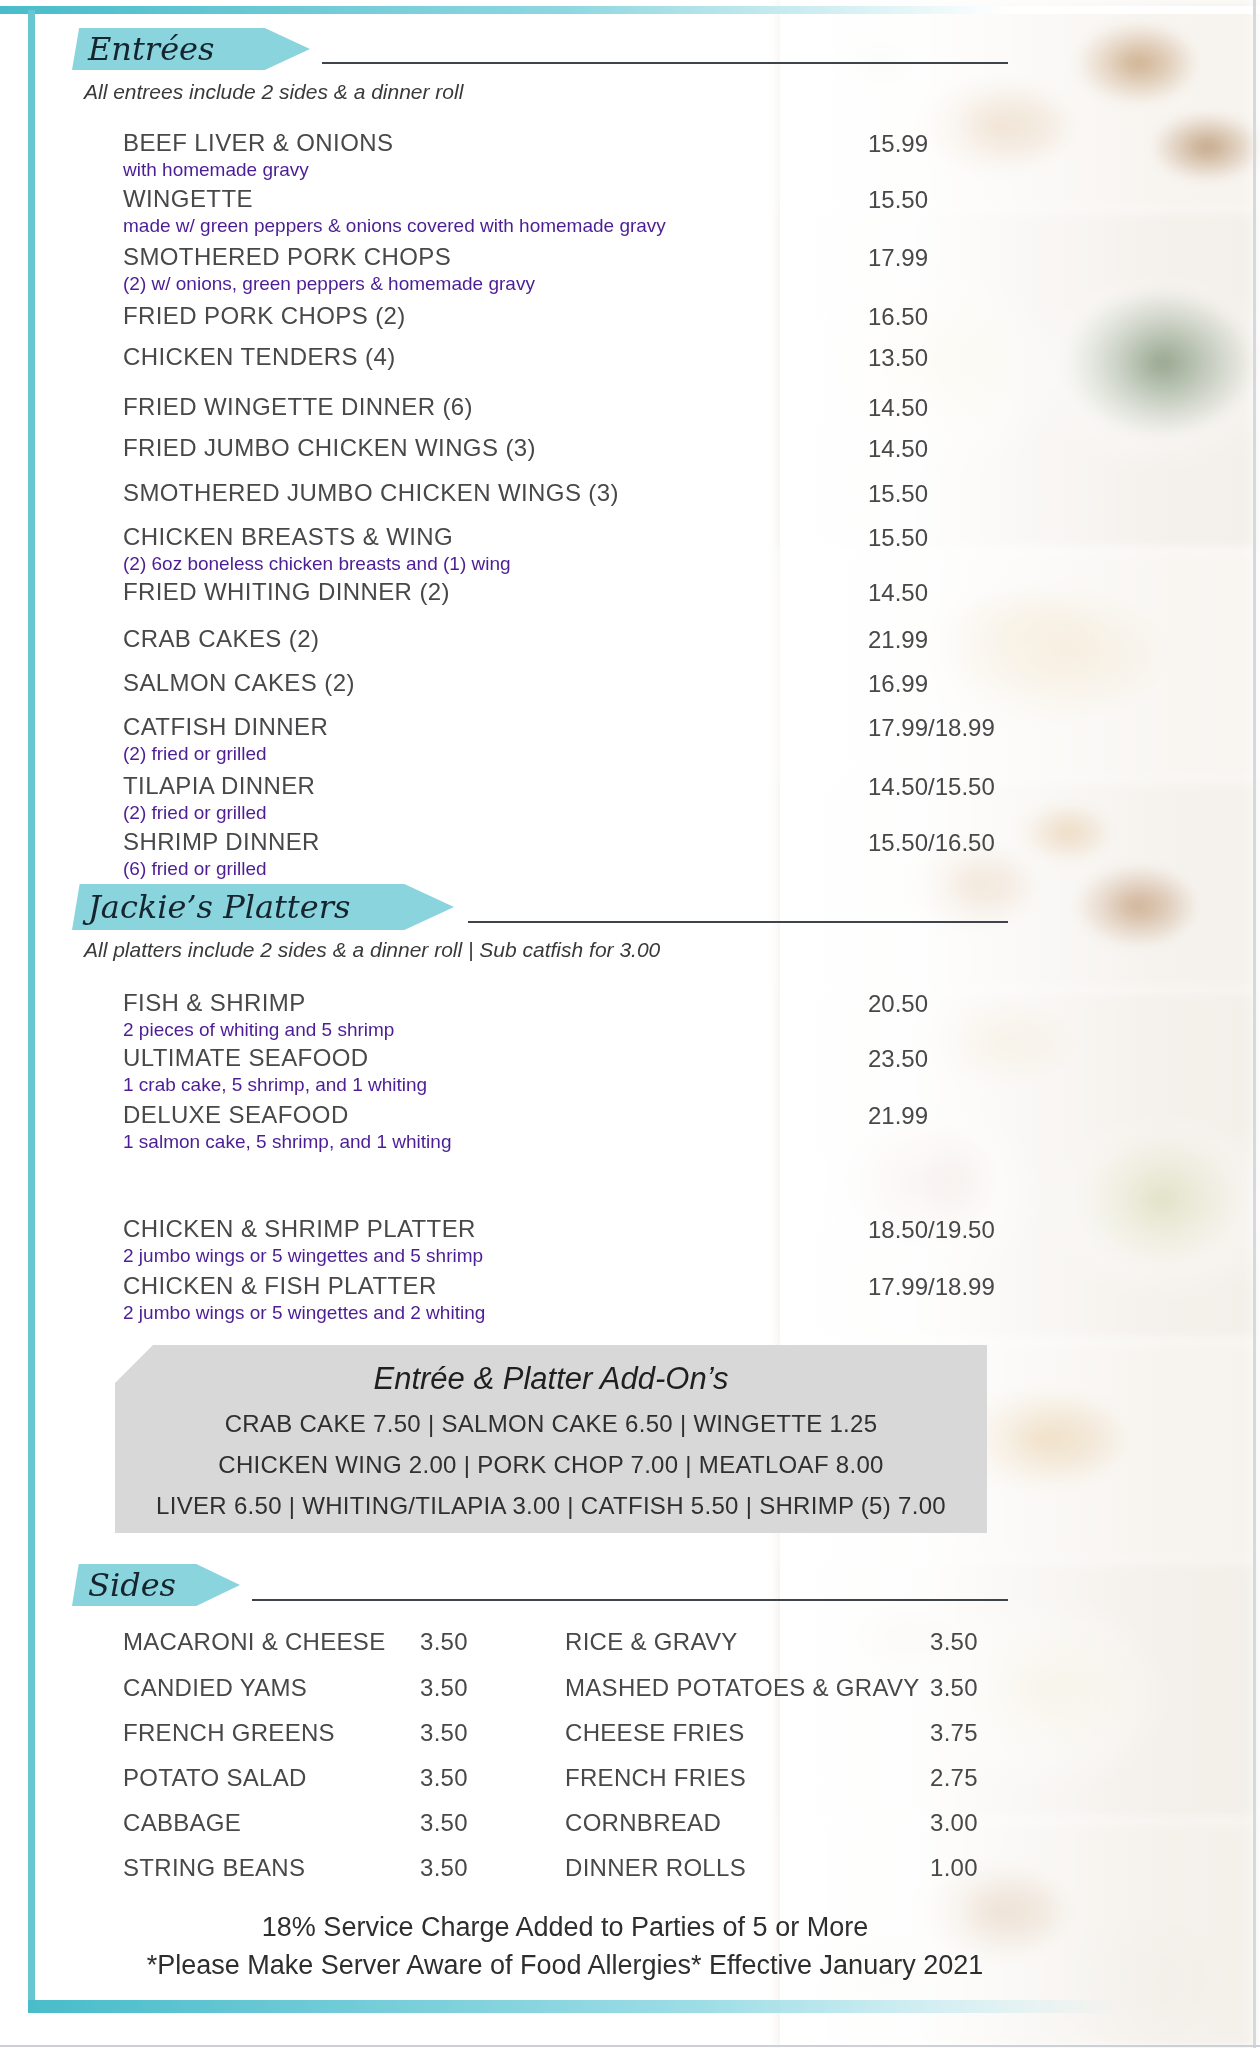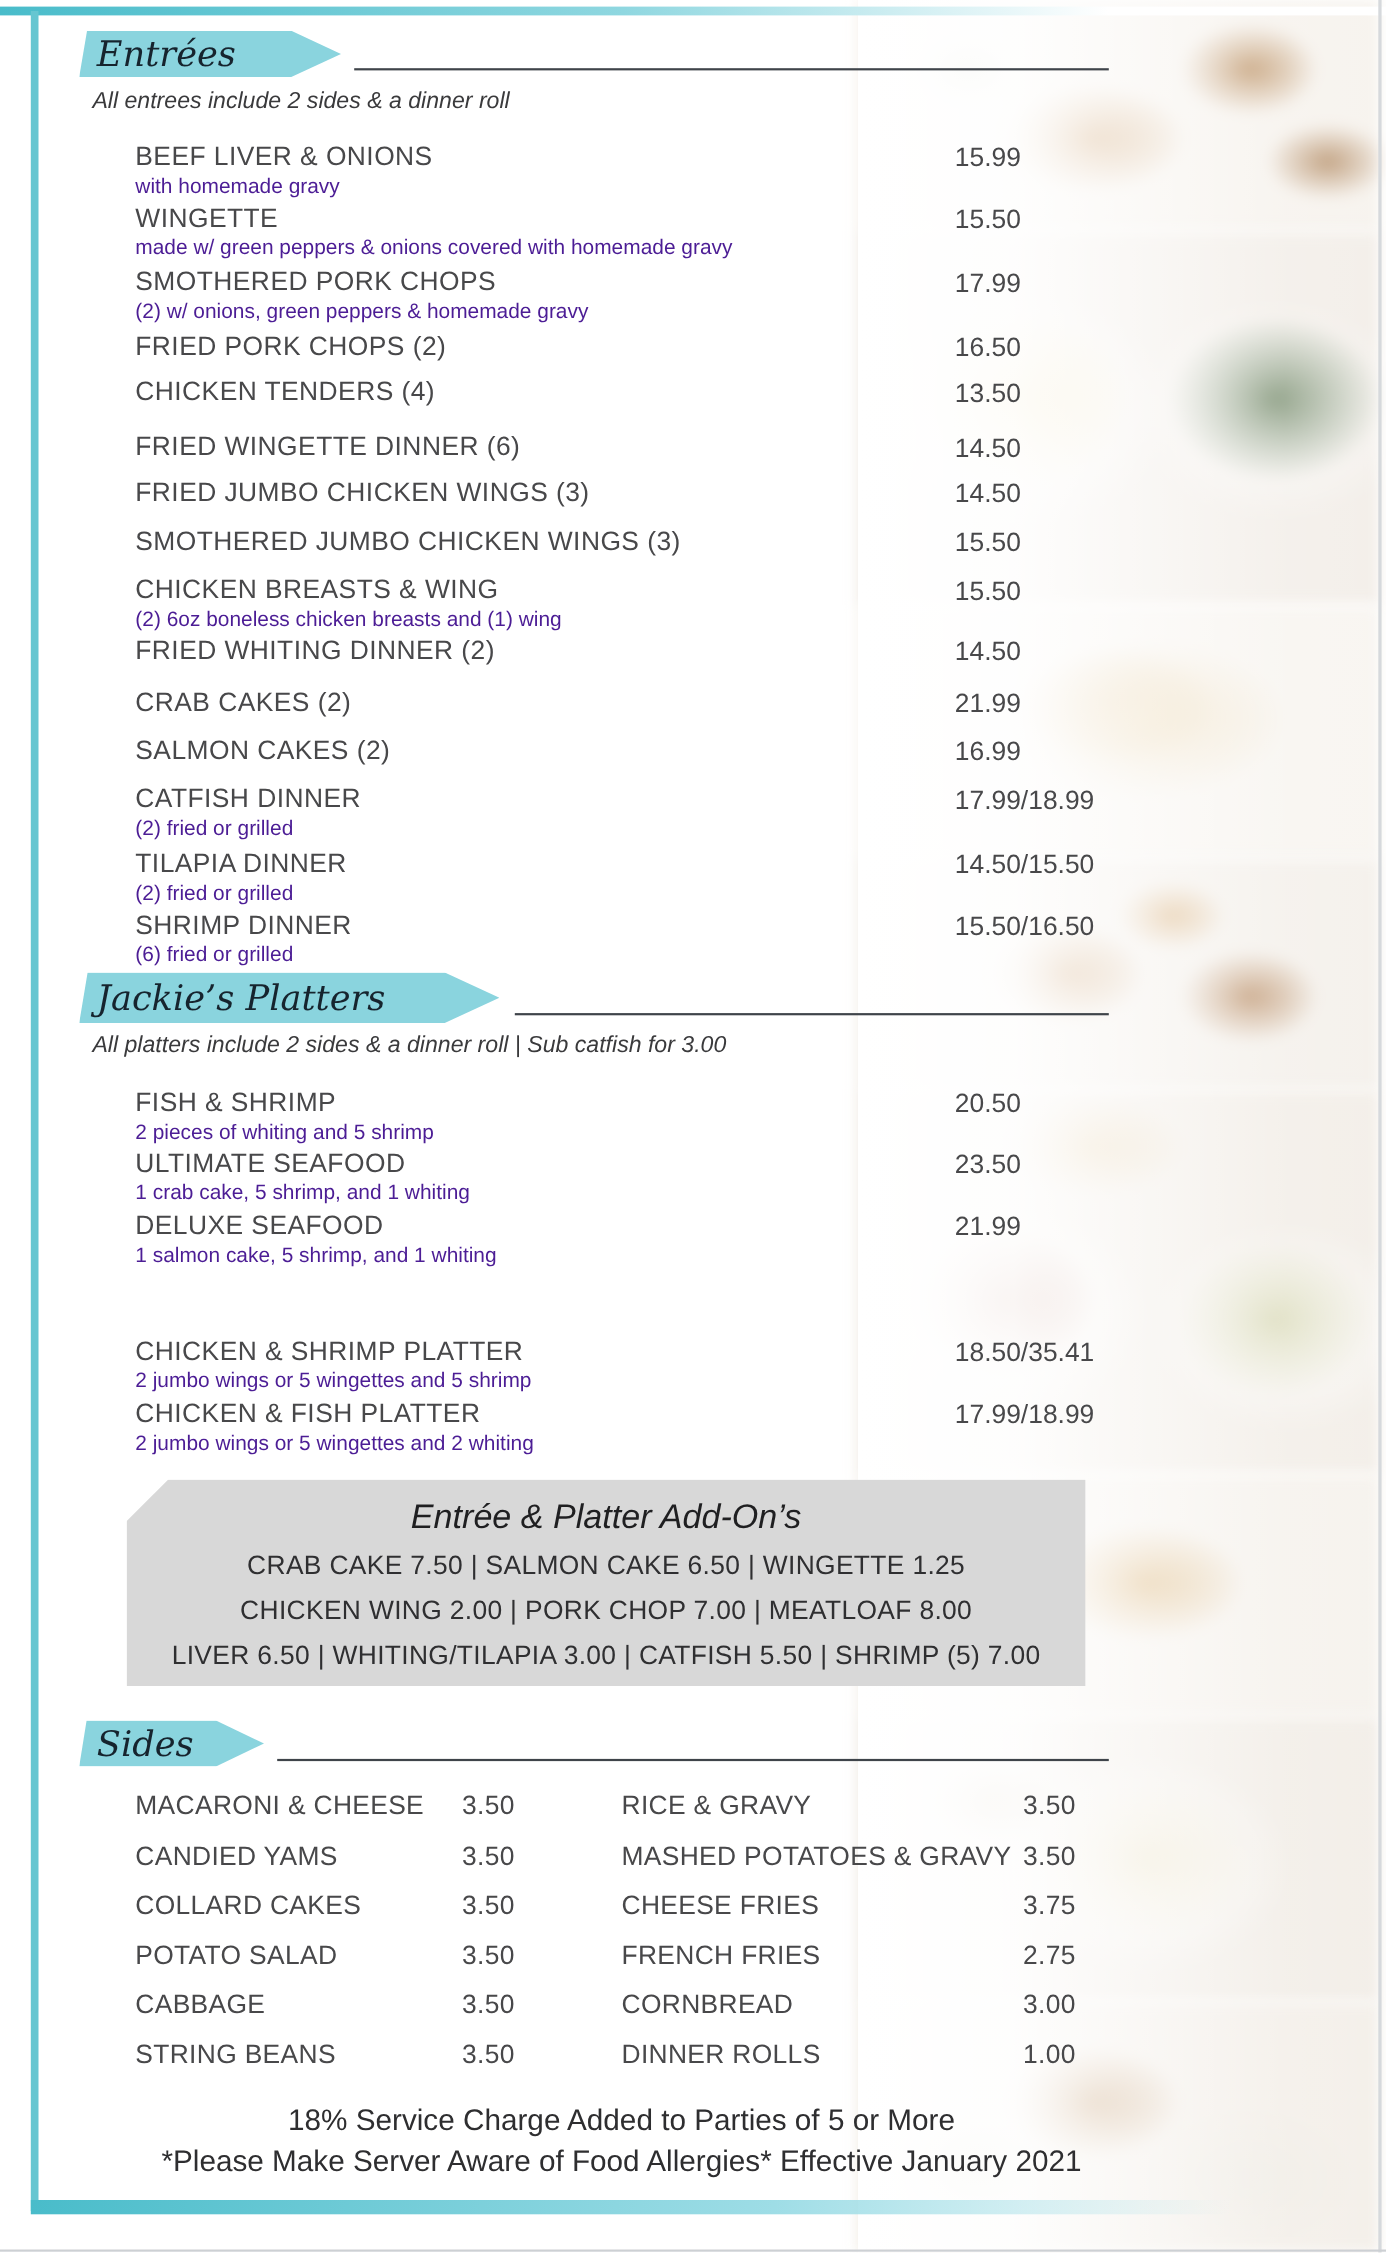--- a/index.html
+++ b/index.html
@@ -217,21 +217,21 @@
     <div class="pr">23.50</div>
   </div>
   <div class="mi" style="top:1102px">
     <div class="nm">DELUXE SEAFOOD</div>
     <div class="ds">1 salmon cake, 5 shrimp, and 1 whiting</div>
     <div class="pr">21.99</div>
   </div>
   <div class="mi" style="top:1216px">
     <div class="nm">CHICKEN &amp; SHRIMP PLATTER</div>
     <div class="ds">2 jumbo wings or 5 wingettes and 5 shrimp</div>
-    <div class="pr">18.50/35.41</div>
+    <div class="pr">18.50/19.50</div>
   </div>
   <div class="mi" style="top:1273px">
     <div class="nm">CHICKEN &amp; FISH PLATTER</div>
     <div class="ds">2 jumbo wings or 5 wingettes and 2 whiting</div>
     <div class="pr">17.99/18.99</div>
   </div>
 
   <div class="addon">
     <div class="atitle">Entrée &amp; Platter Add-On’s</div>
     <div class="aline">CRAB CAKE  7.50 | SALMON CAKE 6.50 | WINGETTE 1.25</div>
@@ -250,21 +250,21 @@
     <span class="rnm">RICE &amp; GRAVY</span>
     <span class="rpr">3.50</span>
   </div>
   <div class="srow" style="top:1674px">
     <span class="lnm">CANDIED YAMS</span>
     <span class="lpr">3.50</span>
     <span class="rnm">MASHED POTATOES &amp; GRAVY</span>
     <span class="rpr">3.50</span>
   </div>
   <div class="srow" style="top:1719px">
-    <span class="lnm">COLLARD CAKES</span>
+    <span class="lnm">FRENCH GREENS</span>
     <span class="lpr">3.50</span>
     <span class="rnm">CHEESE FRIES</span>
     <span class="rpr">3.75</span>
   </div>
   <div class="srow" style="top:1764px">
     <span class="lnm">POTATO SALAD</span>
     <span class="lpr">3.50</span>
     <span class="rnm">FRENCH FRIES</span>
     <span class="rpr">2.75</span>
   </div>

